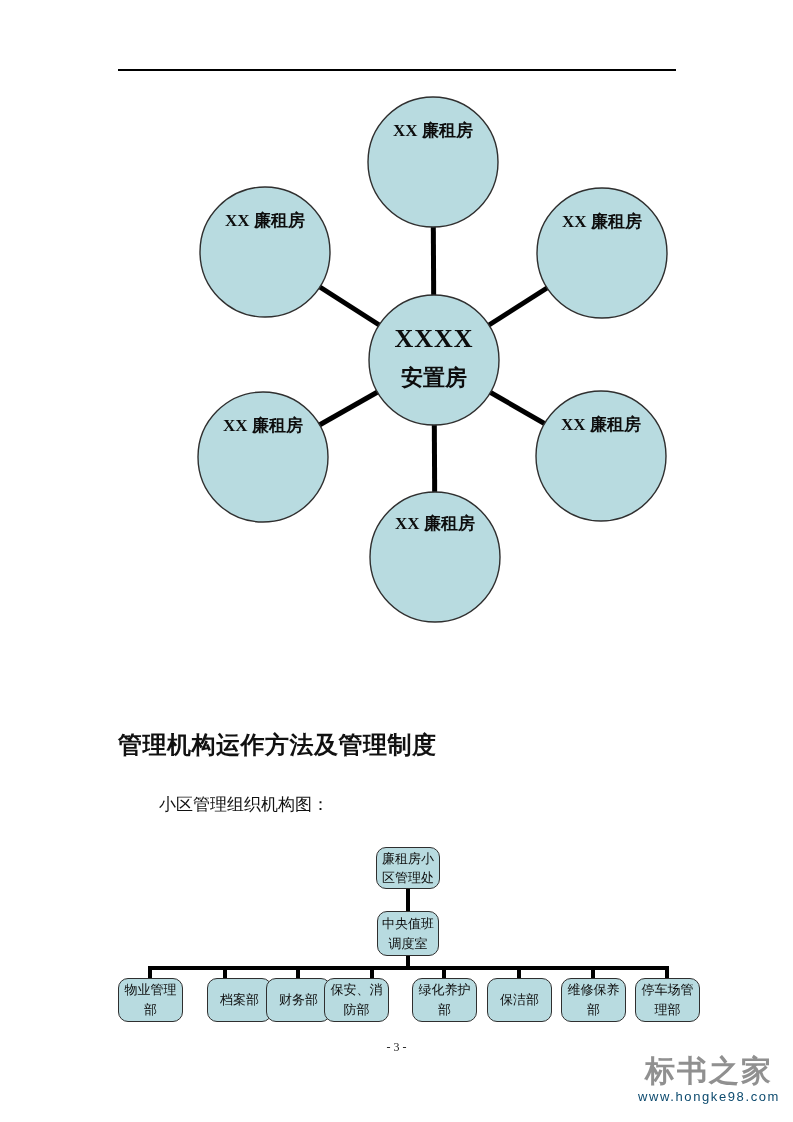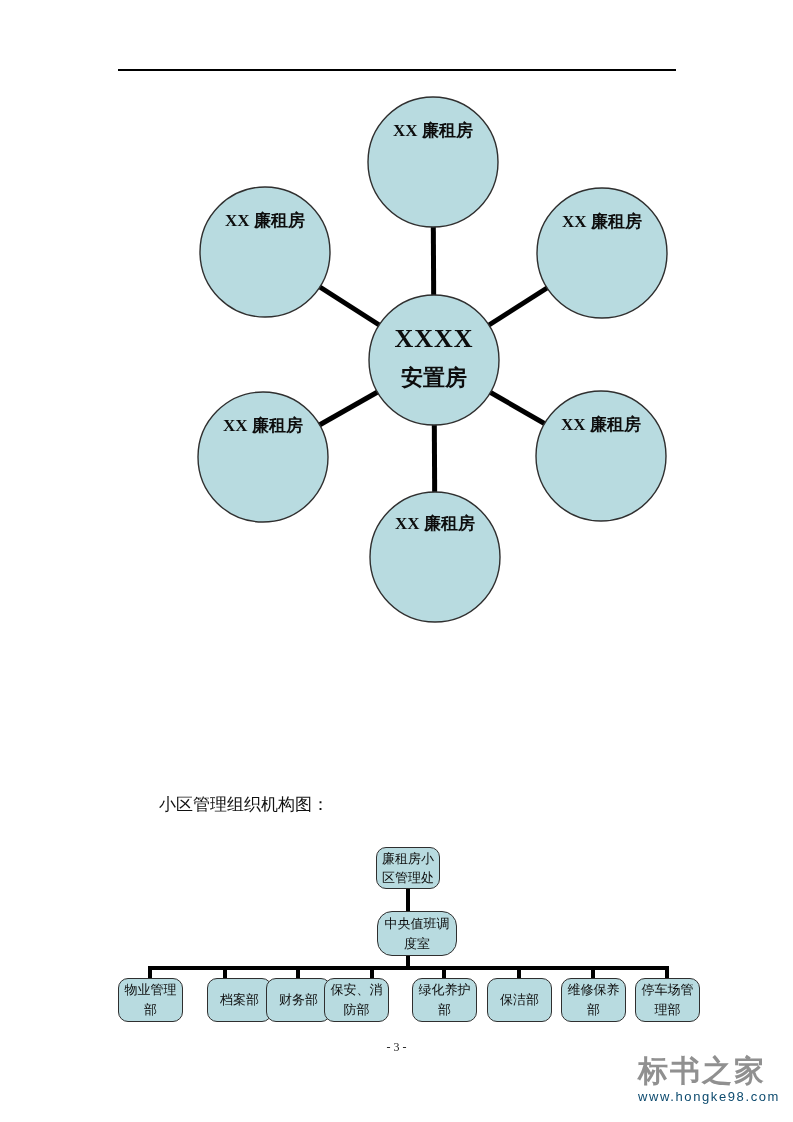--- a/index.html
+++ b/index.html
@@ -26,24 +26,24 @@
   .org{position:absolute;left:0;top:0;width:793px;height:1122px;}
   .org .conn{position:absolute;background:#000;}
   .obox{
     position:absolute;box-sizing:border-box;background:#b8dbe0;
     border:1.5px solid #2f2f2f;border-radius:10px;
     display:flex;align-items:center;justify-content:center;
     text-align:center;font-size:13px;line-height:20px;padding:0 2px;
     word-break:break-all;color:#0d0d0d;
   }
   .obox.root{left:376px;top:847px;width:64px;height:42px;line-height:19px;}
-  .obox.dispatch{left:377px;top:911px;width:80px;height:45px;line-height:20px;border-radius:15px;}
+  .obox.dispatch{left:377px;top:911px;width:62px;height:45px;line-height:20px;}
   .obox.dept{top:978px;width:65px;height:44px;}
   .pagenum{position:absolute;left:0;top:1040px;width:793px;text-align:center;font-size:12px;color:#222;}
-  .watermark{position:absolute;right:13px;top:1056px;text-align:left;line-height:1;}
+  .watermark{position:absolute;right:13px;top:1056px;text-align:center;line-height:1;}
   .watermark .wm-title{
     font-size:30px;font-weight:bold;color:#909090;letter-spacing:2px;
     font-family:"Liberation Sans","DejaVu Sans",sans-serif;
   }
   .watermark .wm-url{
     margin-top:4px;font-size:13px;color:#0c4a6e;letter-spacing:1.6px;
     font-family:"Liberation Sans","DejaVu Sans",sans-serif;
   }
 </style>
 </head>
@@ -88,20 +88,21 @@
       <text class="spoke-label" x="435" y="529">XX 廉租房</text>
     </g>
 
     <g>
       <circle cx="434" cy="360" r="65"></circle>
       <text class="center-l1" x="434" y="347">XXXX</text>
       <text class="center-l2" x="434" y="385">安置房</text>
     </g>
   </svg>
 
+  <div class="heading">管理机构运作方法及管理制度</div>
   <div class="subheading">小区管理组织机构图：</div>
 
   <div class="org">
 
     <div class="conn" style="left:406px;top:888px;width:4px;height:24px;"></div>
     <div class="conn" style="left:406px;top:954px;width:4px;height:14px;"></div>
     <div class="conn" style="left:148px;top:966px;width:521px;height:4px;"></div>
     <div class="conn" style="left:148px;top:968px;width:4px;height:11px;"></div>
     <div class="conn" style="left:223px;top:968px;width:4px;height:11px;"></div>
     <div class="conn" style="left:296px;top:968px;width:4px;height:11px;"></div>

